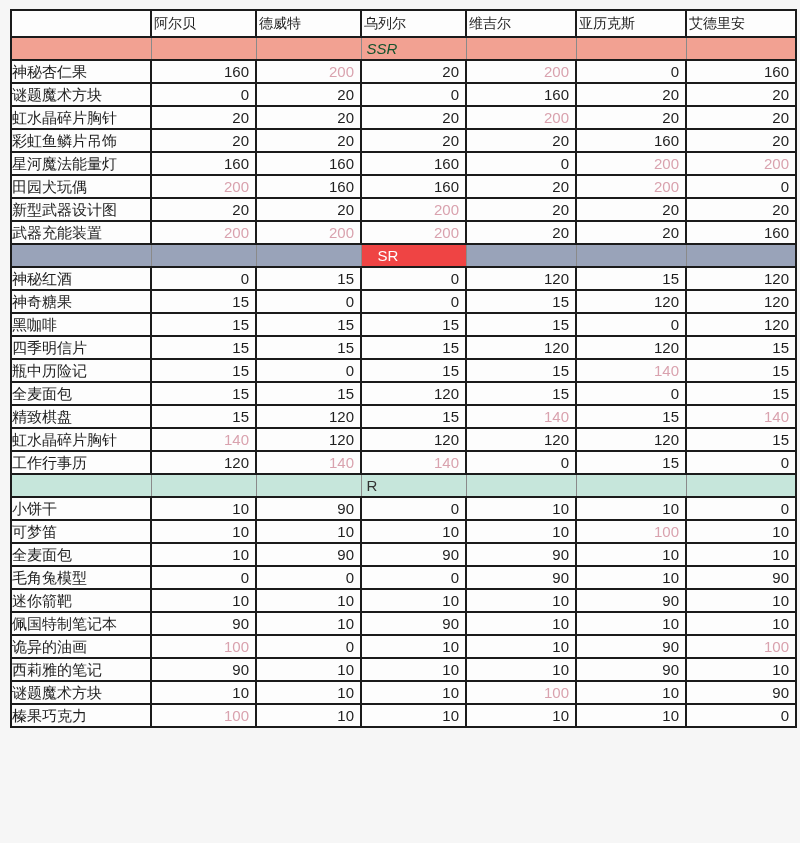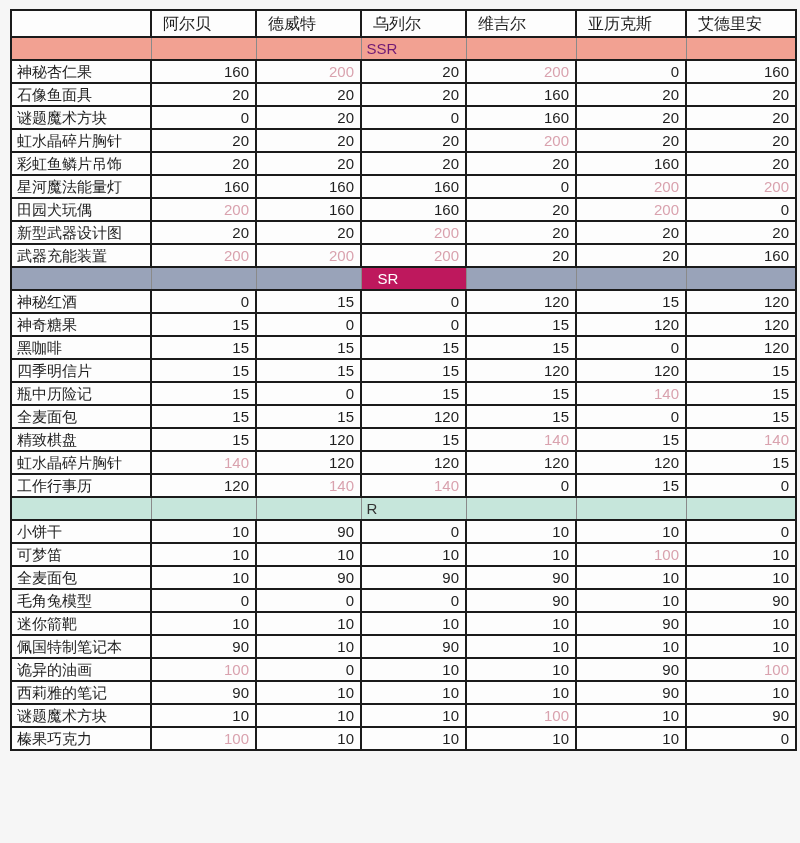--- a/index.html
+++ b/index.html
@@ -22,28 +22,27 @@
     line-height: 21px;
     padding: 0;
     background: #FDFDFD;
     color: #1E1E1E;
     overflow: hidden;
     white-space: nowrap;
   }
   .gift-table thead th {
     height: 25px;
     text-align: left;
-    padding-left: 11px;
+    padding-left: 2px;
     font-weight: normal;
-    font-size: 16px;
+    font-size: 14px;
     margin-left: 30px;
   }
   .gift-table td.item {
     text-align: left;
-    padding-left: 5px;
   }
   .gift-table td.num {
     text-align: right;
     padding-right: 6px;
   }
   .gift-table td.pink {
     color: var(--pink, #D9A2AE);
   }
   .gift-table tr.band td {
     border-left: 1px solid #8A8A8A;
@@ -80,44 +79,35 @@
       <th>维吉尔</th>
       <th>亚历克斯</th>
       <th>艾德里安</th>
     </tr>
   </thead>
   <tbody>
       <tr class="band">
         <td style="background: rgb(242, 161, 146);"></td>
         <td style="background: rgb(242, 161, 146);"></td>
         <td style="background: rgb(242, 161, 146);"></td>
-        <td class="band-label" style="background: rgb(242, 161, 146); color: #701a75;">SSR</td>
+        <td class="band-label" style="background: rgb(242, 161, 146); color: #14532d; font-style: italic;">SSR</td>
         <td style="background: rgb(242, 161, 146);"></td>
         <td style="background: rgb(242, 161, 146);"></td>
         <td style="background: rgb(242, 161, 146);"></td>
       </tr>
       <tr>
         <td class="item">神秘杏仁果</td>
         <td class="num">160</td>
         <td class="num pink">200</td>
         <td class="num">20</td>
         <td class="num pink">200</td>
         <td class="num">0</td>
         <td class="num">160</td>
       </tr>
       <tr>
-        <td class="item">石像鱼面具</td>
-        <td class="num">20</td>
-        <td class="num">20</td>
-        <td class="num">20</td>
-        <td class="num">160</td>
-        <td class="num">20</td>
-        <td class="num">20</td>
-      </tr>
-      <tr>
         <td class="item">谜题魔术方块</td>
         <td class="num">0</td>
         <td class="num">20</td>
         <td class="num">0</td>
         <td class="num">160</td>
         <td class="num">20</td>
         <td class="num">20</td>
       </tr>
       <tr>
         <td class="item">虹水晶碎片胸针</td>
@@ -170,21 +160,21 @@
         <td class="num pink">200</td>
         <td class="num pink">200</td>
         <td class="num">20</td>
         <td class="num">20</td>
         <td class="num">160</td>
       </tr>
       <tr class="band">
         <td style="background: rgb(153, 163, 185);"></td>
         <td style="background: rgb(153, 163, 185);"></td>
         <td style="background: rgb(153, 163, 185);"></td>
-        <td class="band-label" style="background: #be185d; color: rgb(255, 255, 255); padding-left: 16px;">SR</td>
+        <td class="band-label" style="background: #ef4444; color: rgb(255, 255, 255); padding-left: 16px;">SR</td>
         <td style="background: rgb(153, 163, 185);"></td>
         <td style="background: rgb(153, 163, 185);"></td>
         <td style="background: rgb(153, 163, 185);"></td>
       </tr>
       <tr>
         <td class="item">神秘红酒</td>
         <td class="num">0</td>
         <td class="num">15</td>
         <td class="num">0</td>
         <td class="num">120</td>

